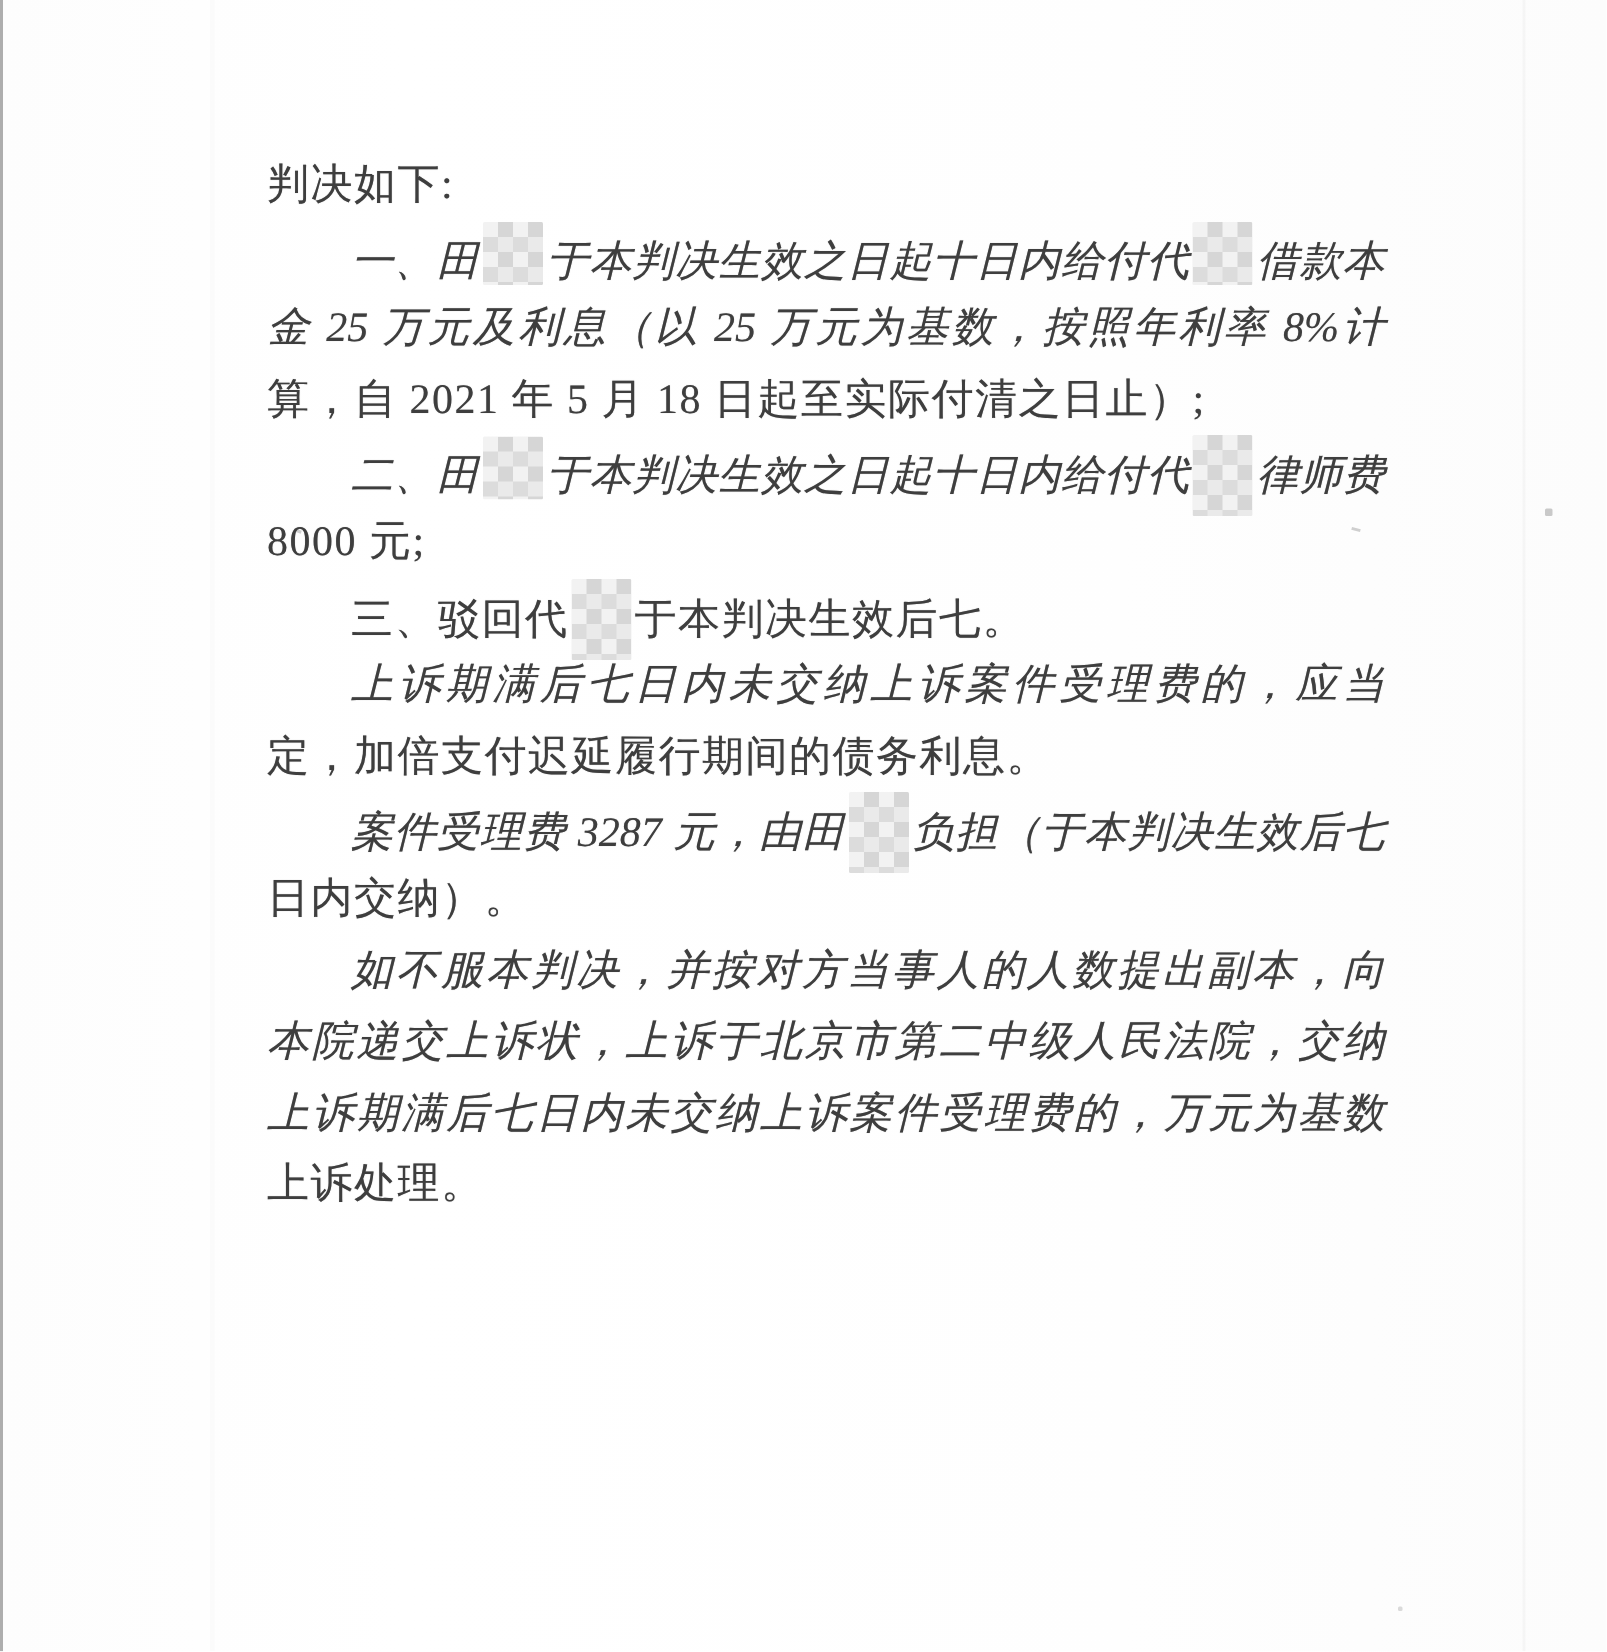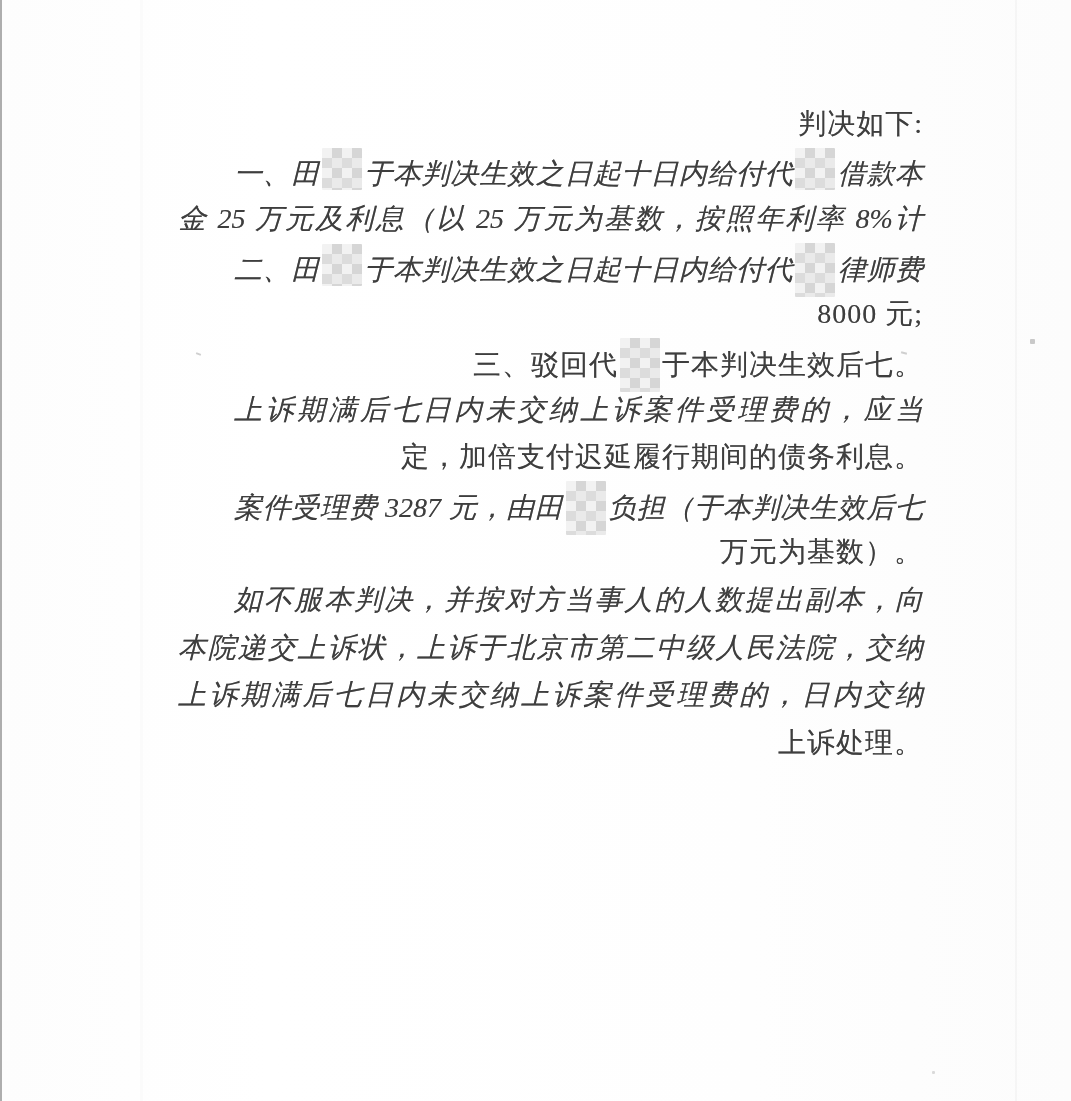--- a/index.html
+++ b/index.html
@@ -52,21 +52,21 @@
     width: 745px;
     font-size: 28px;
     line-height: 47.6px;
     color: #3e3e3e;
     text-shadow: 0 0 0.5px rgba(62,62,62,0.55);
   }
   .line {
     height: 47.6px;
     letter-spacing: 1px;
     white-space: normal;
-    text-align: right;
+    text-align: left;
   }
   .line.justify {
     text-align: justify;
     text-align-last: justify;
     letter-spacing: 0;
     font-style: italic;
   }
   .line.indent {
     padding-left: 56px;
   }
@@ -96,25 +96,26 @@
   <div class="streak-2"></div>
   <div class="speck speck-1"></div>
   <div class="speck speck-2"></div>
   <div class="mark mark-1"></div>
   <div class="mark mark-2"></div>
 
   <div class="doc" id="doc">
       <div class="line"><span>判决如下:</span></div>
       <div class="line justify indent"><span>一、田</span><span class="redact a"></span><span>于本判决生效之日起十日内给付代</span><span class="redact a"></span><span>借款本</span></div>
       <div class="line justify"><span>金 25 万元及利息（以 25 万元为基数，按照年利率 8%计</span></div>
+      <div class="line"><span>算，自 2021 年 5 月 18 日起至实际付清之日止）;</span></div>
       <div class="line justify indent"><span>二、田</span><span class="redact a"></span><span>于本判决生效之日起十日内给付代</span><span class="redact b"></span><span>律师费</span></div>
       <div class="line"><span>8000 元;</span></div>
       <div class="line indent"><span>三、驳回代</span><span class="redact b"></span><span>于本判决生效后七。</span></div>
       <div class="line justify indent"><span>上诉期满后七日内未交纳上诉案件受理费的，应当</span></div>
       <div class="line"><span>定，加倍支付迟延履行期间的债务利息。</span></div>
       <div class="line justify indent"><span>案件受理费 3287 元，由田</span><span class="redact b"></span><span>负担（于本判决生效后七</span></div>
-      <div class="line"><span>万元为基数）。</span></div>
+      <div class="line"><span>日内交纳）。</span></div>
       <div class="line justify indent"><span>如不服本判决，并按对方当事人的人数提出副本，向</span></div>
       <div class="line justify"><span>本院递交上诉状，上诉于北京市第二中级人民法院，交纳</span></div>
-      <div class="line justify"><span>上诉期满后七日内未交纳上诉案件受理费的，日内交纳</span></div>
+      <div class="line justify"><span>上诉期满后七日内未交纳上诉案件受理费的，万元为基数</span></div>
       <div class="line"><span>上诉处理。</span></div>
     </div>
 </div>
 
 </body></html>

